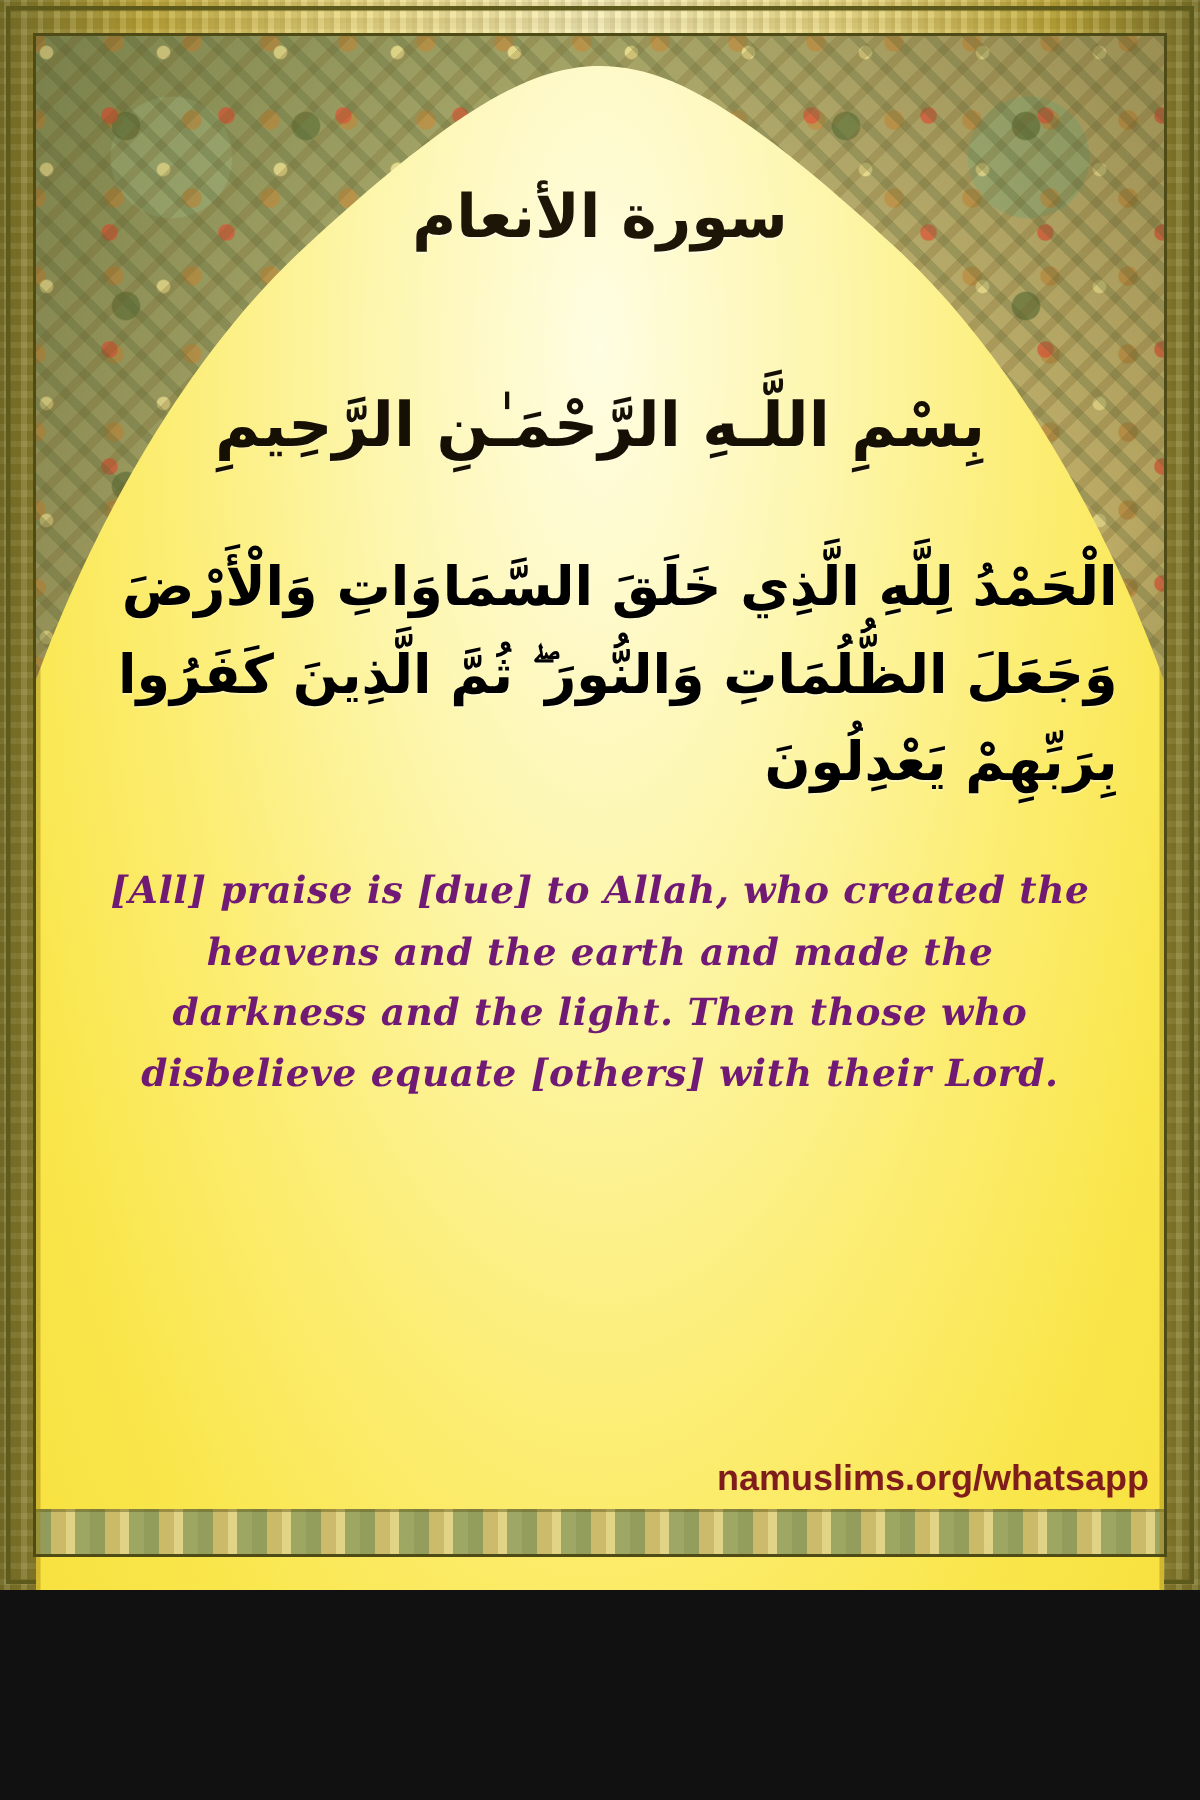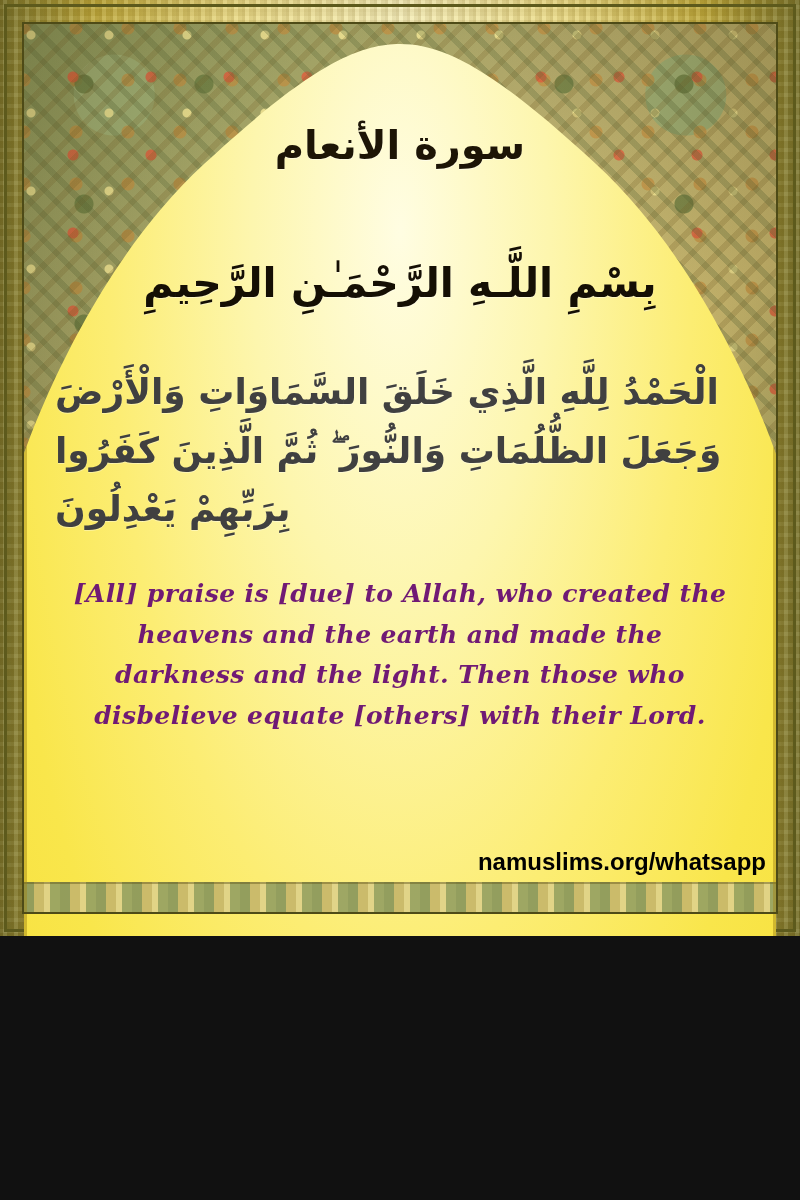--- a/index.html
+++ b/index.html
@@ -3,21 +3,21 @@
 <meta charset="utf-8">
 <style>
   html, body {
     margin: 0;
     padding: 0;
     background: #111;
   }
   #page {
     position: relative;
     width: 800px;
-    height: 936px;
+    height: 1060px;
     overflow: hidden;
     background: #c9a227;
     font-family: "DejaVu Sans", sans-serif;
     text-decoration: underline;
   }
 
   
   .outer-frame {
     position: absolute;
     inset: 0;
@@ -150,25 +150,25 @@
     font-weight: bold;
     color: #150f04;
     line-height: 1.35;
     text-shadow: 0 1px 0 rgba(255,255,255,0.4);
   }
 
   .ayah {
     margin-top: 52px;
     width: 690px;
     direction: rtl;
-    text-align: left;
+    text-align: right;
     font-family: "DejaVu Sans", sans-serif;
     font-size: 36px;
     font-weight: bold;
-    color: #404040;
+    color: #000000;
     line-height: 1.62;
     text-shadow: 0 1px 0 rgba(255,255,255,0.35);
   }
 
   .translation {
     margin-top: 36px;
     width: 660px;
     text-align: center;
     font-family: "DejaVu Serif", serif;
     font-style: italic;
@@ -179,21 +179,21 @@
     letter-spacing: 0.4px;
   }
 
   .site {
     position: absolute;
     right: 34px;
     bottom: 60px;
     font-family: "Liberation Sans", sans-serif;
     font-weight: bold;
     font-size: 24px;
-    color: #000000;
+    color: #7f1d1d;
   }
 </style>
 </head>
 <body>
 
 <div id="page">
 
   <div class="outer-frame"></div>
   <div class="frame-line l1"></div>
 

